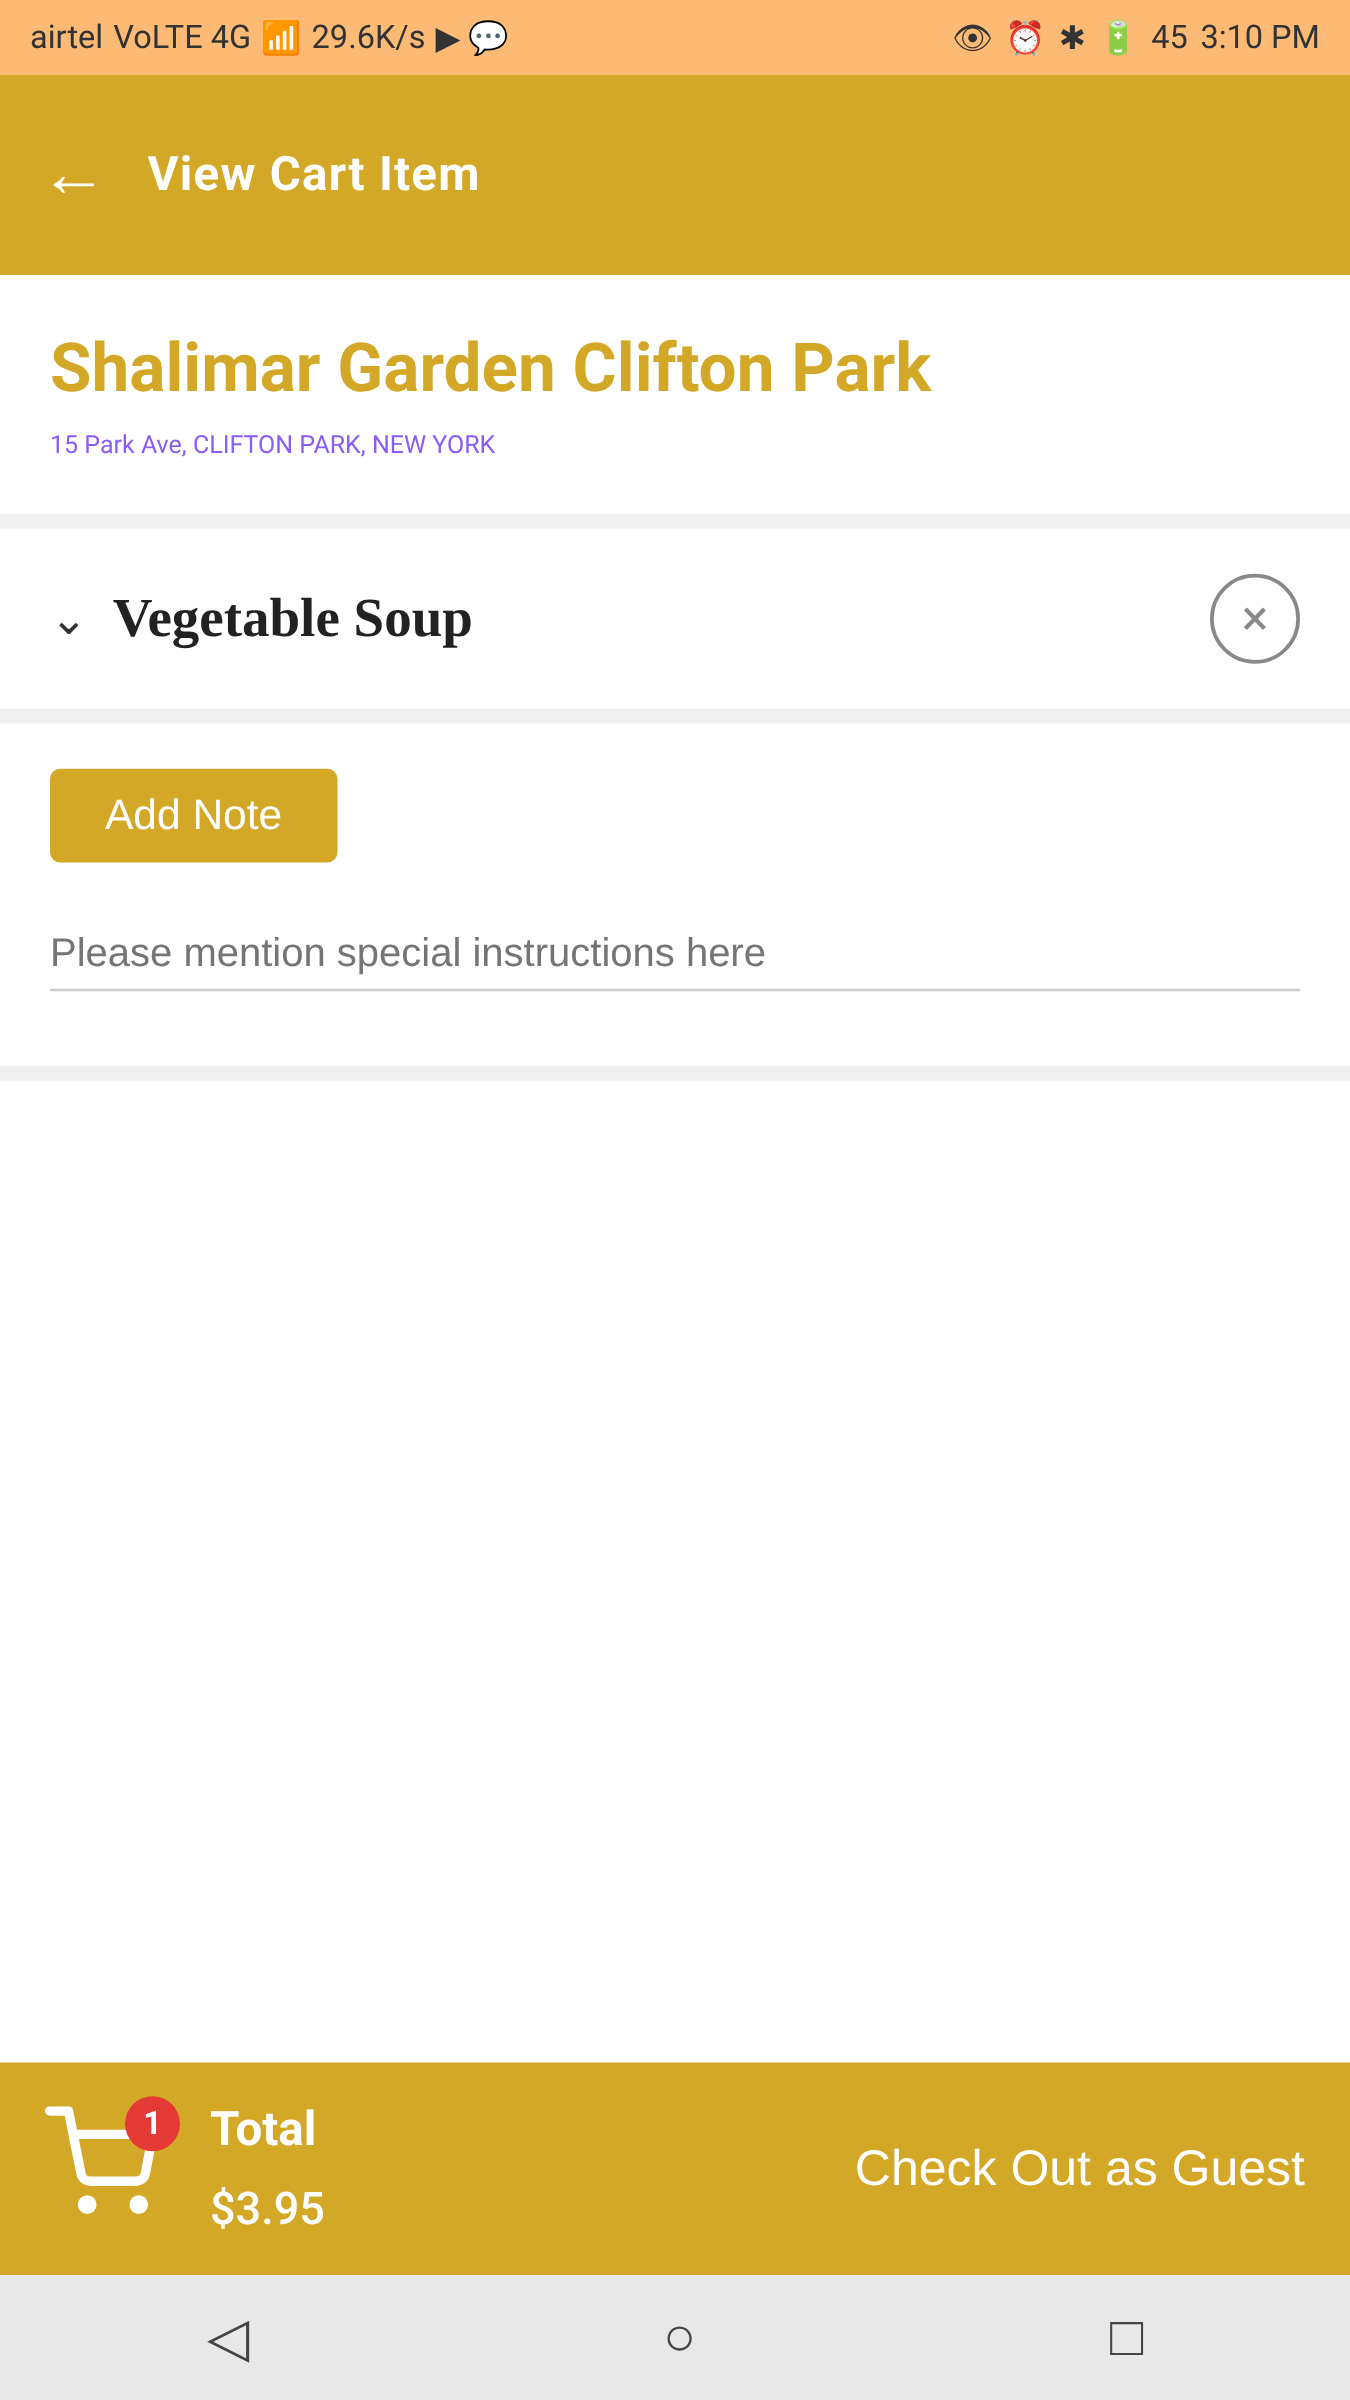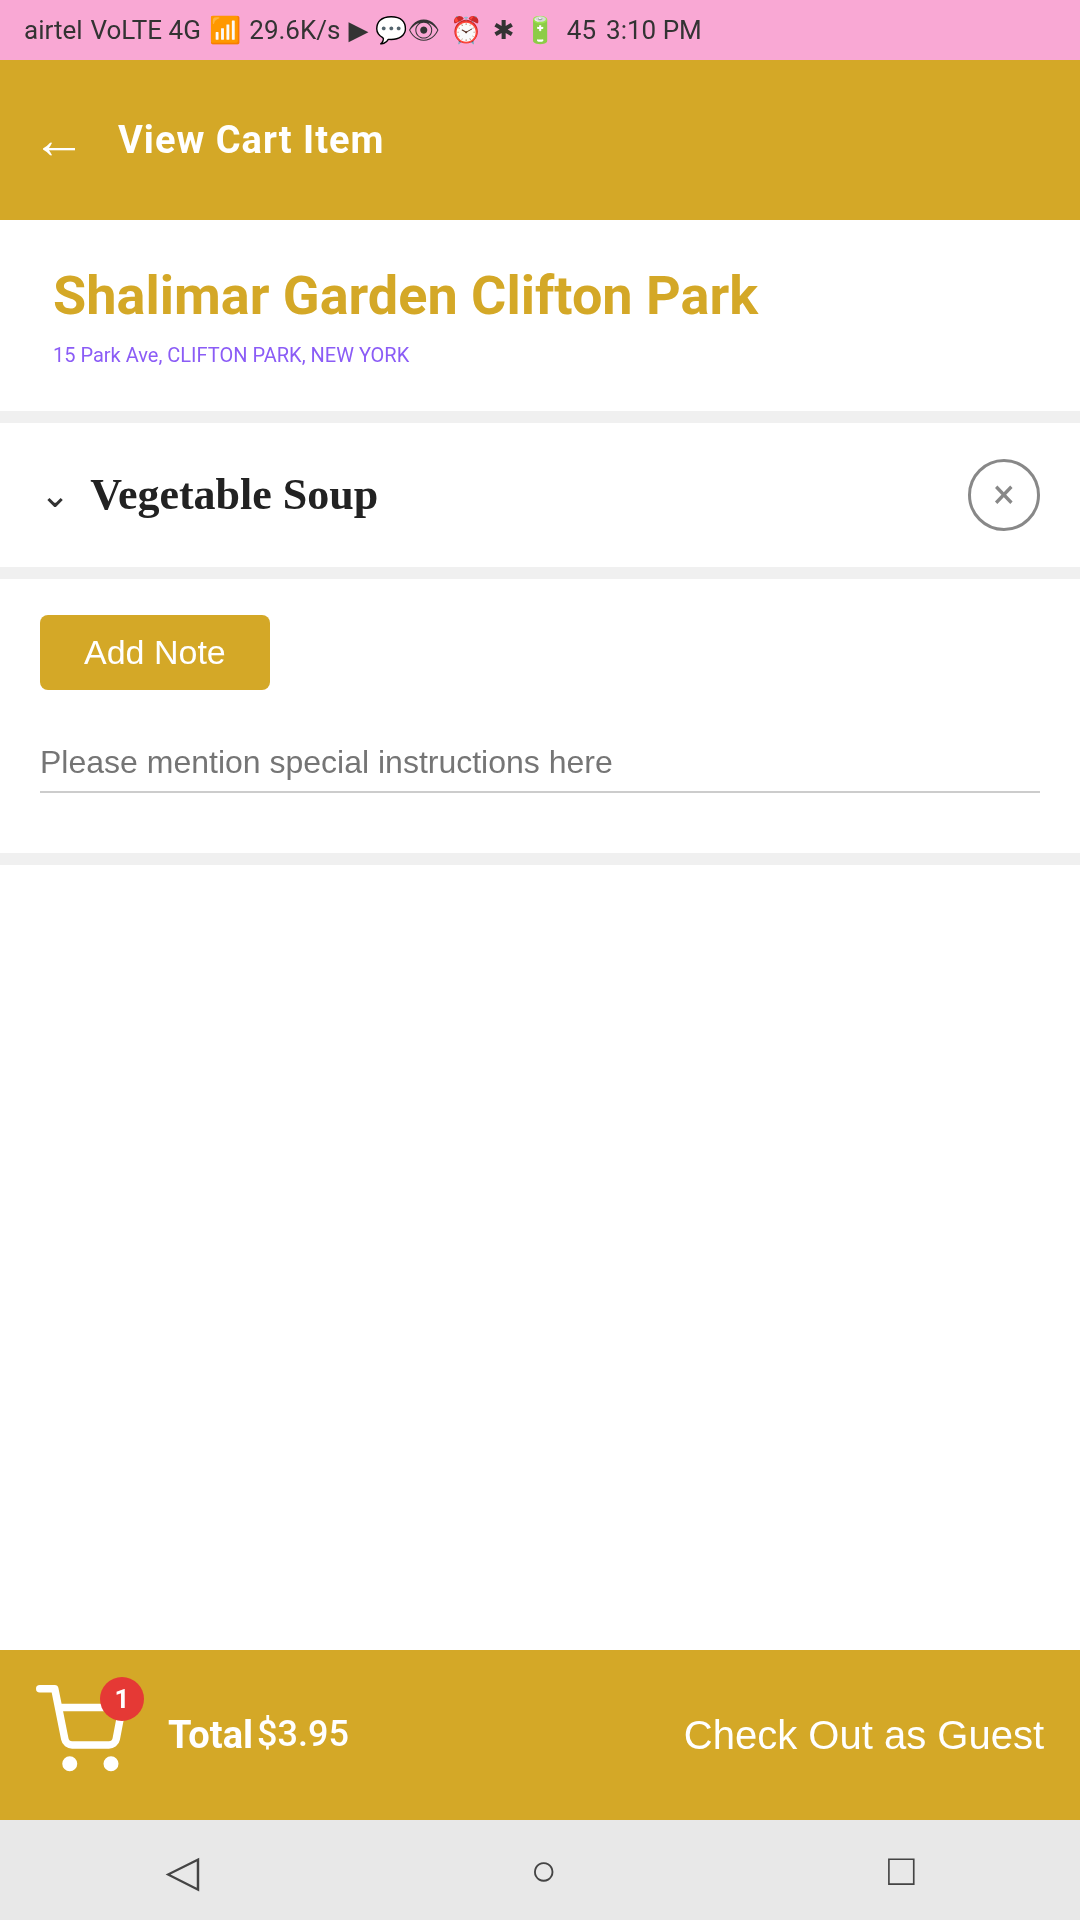--- a/index.html
+++ b/index.html
@@ -9,24 +9,25 @@
       width: 1080px;
       min-height: 1920px;
       font-family: 'Roboto', Arial, sans-serif;
       background: #f5f5f5;
       display: flex;
       flex-direction: column;
     }
 
     
     .status-bar {
-      background: #f9a8d4;
+      background: #fdba74;
       height: 60px;
       display: flex;
       align-items: center;
+      justify-content: space-between;
       padding: 0 24px;
       font-size: 26px;
       color: #333;
     }
     .status-left {
       display: flex;
       align-items: center;
       gap: 8px;
     }
     .status-right {
@@ -61,21 +62,21 @@
     .content {
       flex: 1;
       background: white;
       display: flex;
       flex-direction: column;
     }
 
     
     .restaurant-card {
       background: white;
-      padding: 44px 40px 44px 53px;
+      padding: 44px 40px 44px 40px;
       border-bottom: 12px solid #f0f0f0;
     }
     .restaurant-name {
       color: #D4A827;
       font-size: 54px;
       font-weight: bold;
       line-height: 1.2;
       margin-bottom: 14px;
     }
     .restaurant-address {
@@ -247,21 +248,22 @@
       width: 44px;
       height: 44px;
       display: flex;
       align-items: center;
       justify-content: center;
       font-size: 26px;
       font-weight: bold;
     }
     .total-info {
       display: flex;
-      gap: 4px;
+      flex-direction: column;
+      gap: 20px;
     }
     .total-label {
       color: white;
       font-size: 38px;
       font-weight: bold;
     }
     .total-amount {
       color: white;
       font-size: 36px;
       font-weight: 500;

